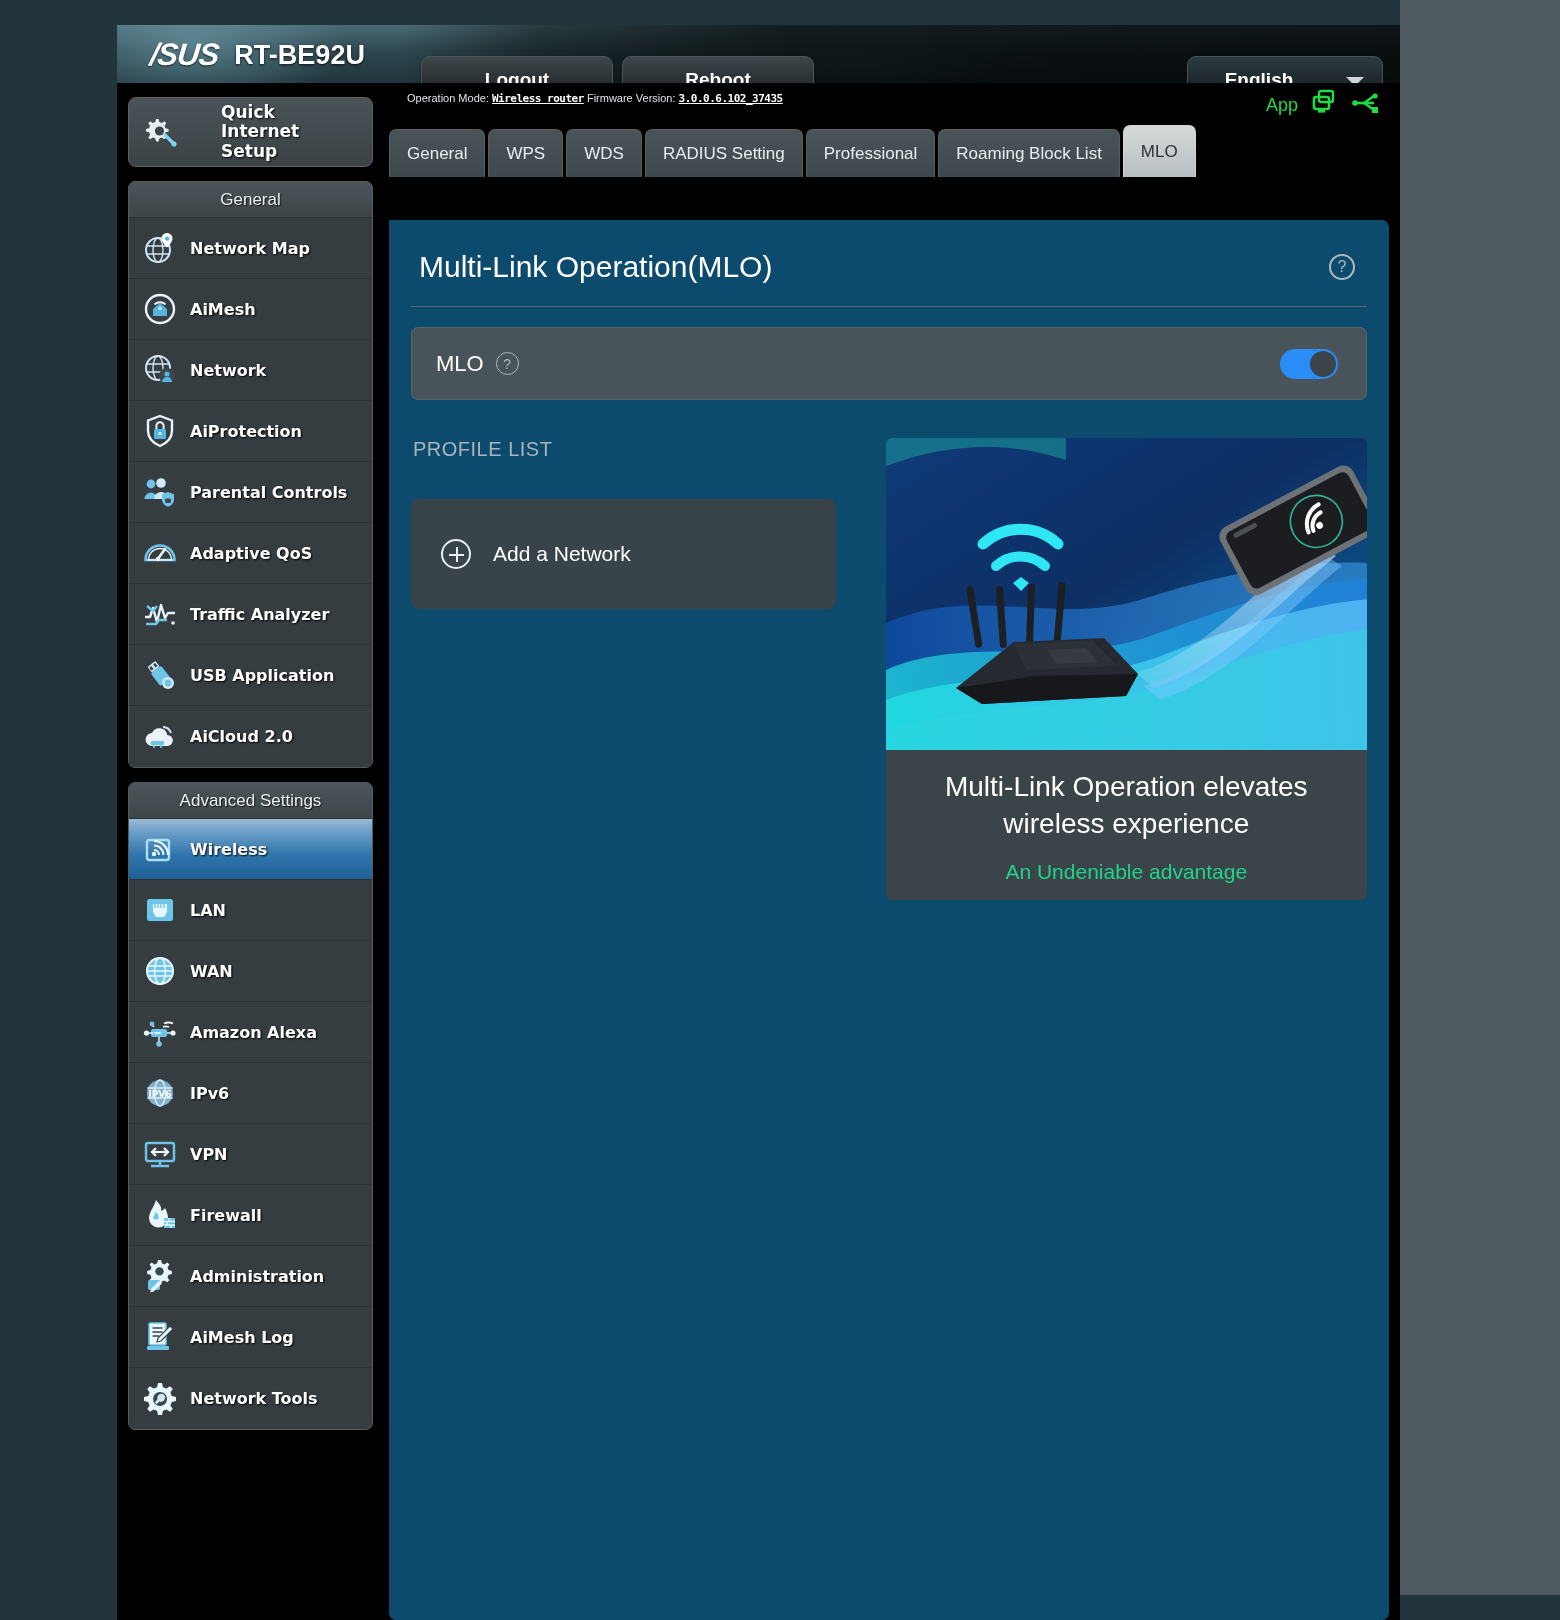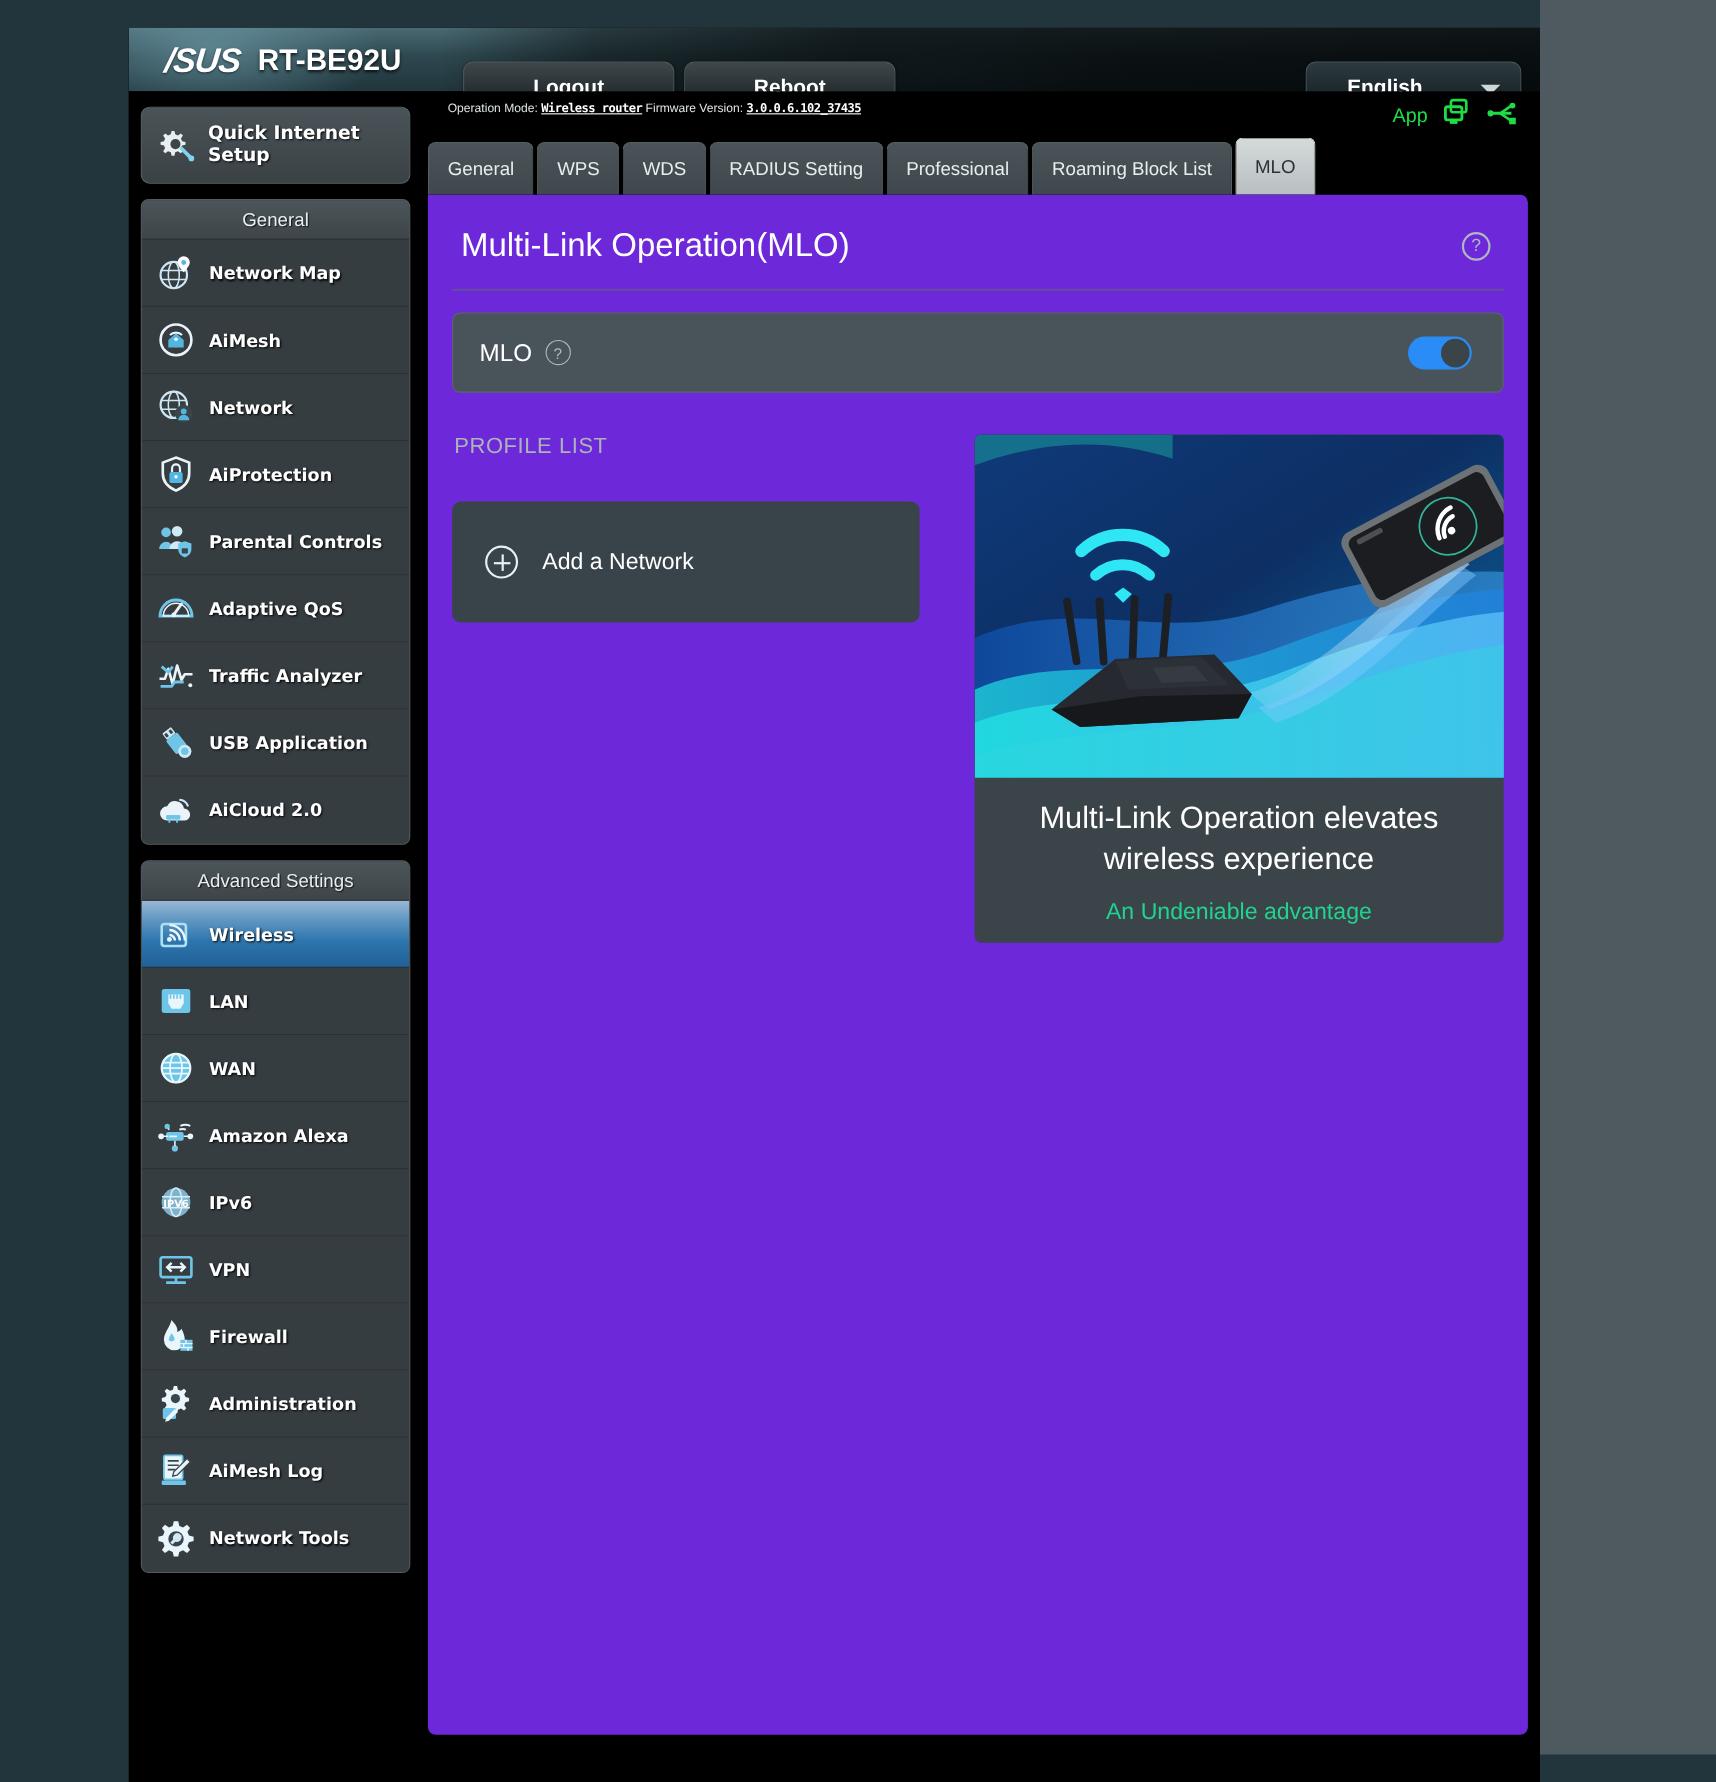--- a/index.html
+++ b/index.html
@@ -156,20 +156,21 @@
     border-radius:8px;
     display:flex; align-items:center; gap:12px;
     padding: 0 14px;
     cursor:pointer;
     margin-bottom: 14px;
   }
   .qis-card .txt {
     color:#fff; font-family:"DejaVu Sans",sans-serif;
     font-size:17px; font-weight:700; line-height:1.15;
     text-shadow: 1px 1px 2px rgba(0,0,0,.9);
+    margin-left: 32px;
   }
   .menu-block {
     width:245px;
     border:1px solid #545c60;
     border-radius:7px;
     overflow:hidden;
     margin-bottom:14px;
     background:#363d41;
   }
   .menu-title {
@@ -222,26 +223,27 @@
     border:1px solid #555e62;
     border-bottom:none;
   }
   .tab.active {
     background: linear-gradient(180deg,#d5d9da 0%, #b8bfc1 100%);
     color:#2c3335;
     height:52px;
     border-color:#cfd4d5;
   }
   #panel {
-    background:#6d28d9;
+    background:#0c4a6e;
     border-radius: 0 7px 7px 7px;
     width:1000px;
     min-height: 1400px;
     padding: 0 0 30px 0;
     position:relative;
+    margin-top:43px;
   }
   #panel-head {
     display:flex; align-items:center; justify-content:space-between;
     padding: 30px 34px 0 30px;
   }
   #panel-title {
     color:#fff;
     font-family:"Liberation Sans",sans-serif;
     font-size:30px;
   }

